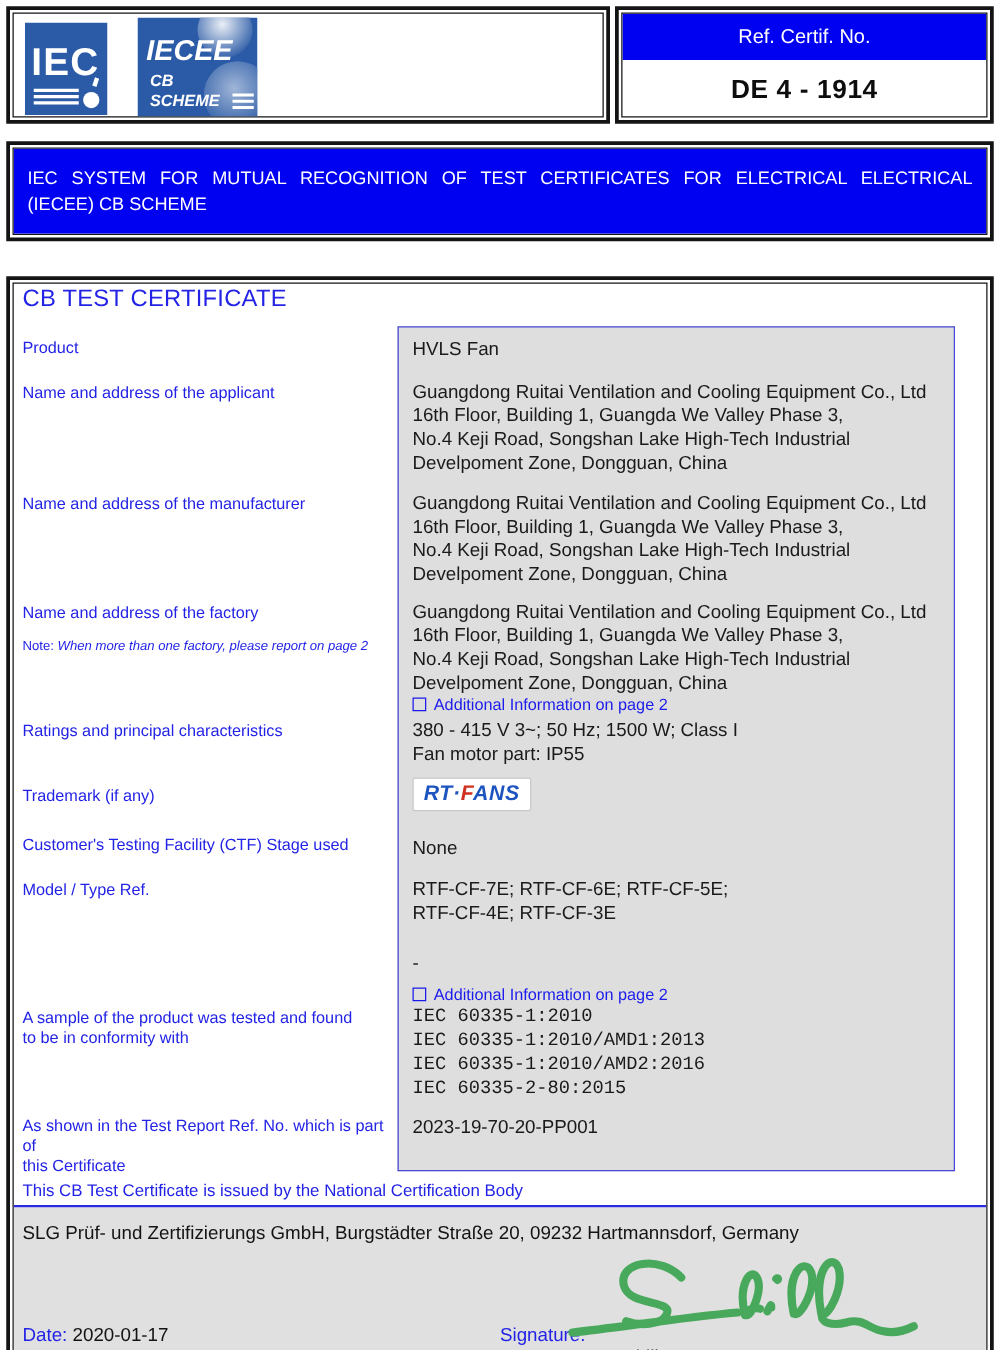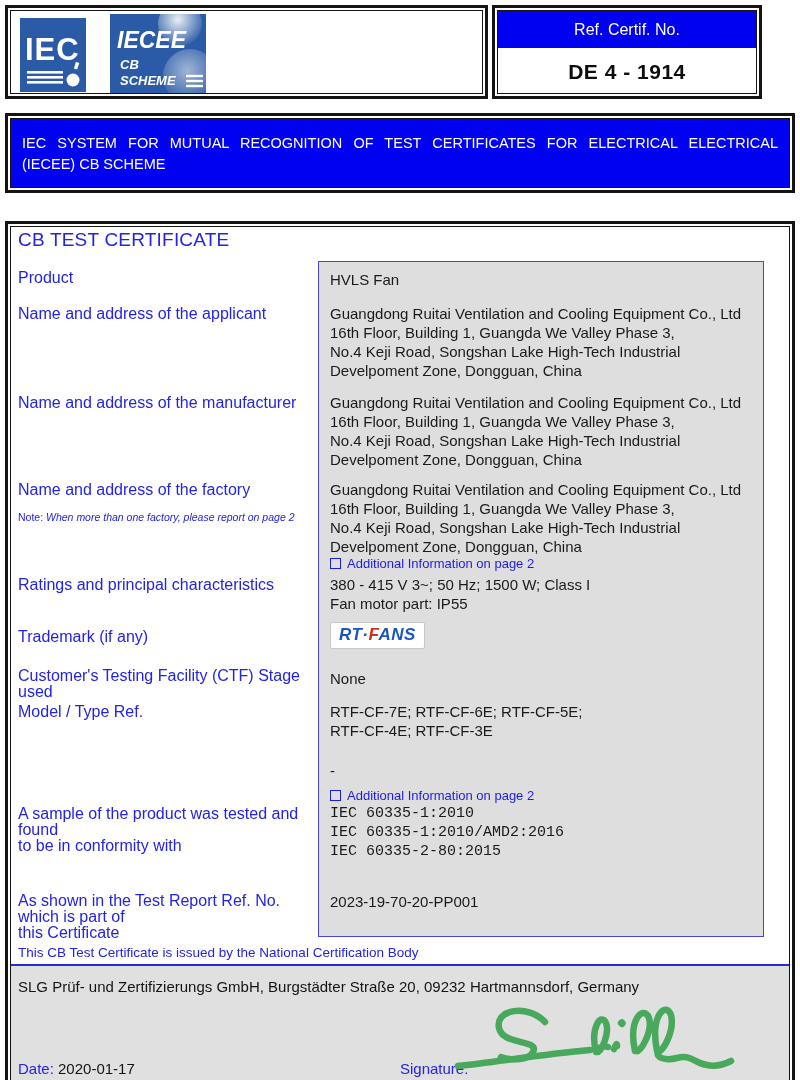--- a/index.html
+++ b/index.html
@@ -9,21 +9,21 @@
     font-family: "Liberation Sans", "DejaVu Sans", sans-serif;
     position: relative; overflow: hidden;
   }
   .page { position: absolute; left: 0; top: 0; width: 800px; height: 1080px; background: #fff; padding-left: 35px; }
 
   
   .framed { position: absolute; border: 3px solid #141414; padding: 2px; background: #fff; }
   .framed > .inner { position: relative; width: 100%; height: 100%; border: 1px solid #141414; background: #fff; overflow: hidden; }
 
   .blue-text { color: #2323e6; }
-  .label { position: absolute; font-size: 16px; color: #2323e6; line-height: 16px; width: 300px; }
+  .label { position: absolute; font-size: 13px; color: #2323e6; line-height: 16px; width: 300px; }
   .value { position: absolute; font-size: 15px; color: #1a1a1a; line-height: 19px; }
 
   
   .ref-head { background: #0101f2; color: #ffffff; text-align: center; font-size: 16px; height: 37px; line-height: 37px; }
   .ref-value { text-align: center; font-size: 21px; font-weight: bold; color: #0d0d0d; margin-top: 12px; letter-spacing: 0.5px; }
 
   
   .banner-inner { background: #0101f2; width: 100%; height: 100%; padding: 14px 11px; color: #ffffff; font-size: 14.5px; line-height: 21px; }
   .banner-line1 { text-align: justify; text-align-last: justify; }
 
@@ -81,21 +81,21 @@
         <text x="10" y="71" font-size="13" font-style="italic" font-weight="bold" fill="#ffffff" font-family="Liberation Sans, sans-serif">SCHEME</text>
         <g stroke="#ffffff" stroke-width="2.4">
           <line x1="76" y1="62" x2="93" y2="62"></line>
             <line x1="76" y1="67" x2="93" y2="67"></line>
             <line x1="76" y1="72" x2="93" y2="72"></line>
         </g>
       </svg>
     </div>
   </div>
 
-  <div class="framed" style="left:492px; top:5px; width:270px; height:94px;">
+  <div class="framed" style="left:492px; top:5px; width:303px; height:94px;">
     <div class="inner">
       <div class="ref-head">Ref. Certif. No.</div>
       <div class="ref-value">DE 4 - 1914</div>
     </div>
   </div>
 
   <div class="framed" style="left:5px; top:113px; width:790px; height:80px;">
     <div class="inner">
       <div class="banner-inner">
         <div class="banner-line1">IEC SYSTEM FOR MUTUAL RECOGNITION OF TEST CERTIFICATES FOR ELECTRICAL ELECTRICAL</div>
@@ -174,20 +174,21 @@
         <div>RTF-CF-4E; RTF-CF-3E</div>
       </div>
 
       <div class="value" style="left:319px; top:534px;">-</div>
       <div class="chkline" style="position:absolute; left:319px; top:561px;">
         <span class="chkbox"></span><span>Additional Information on page 2</span>
       </div>
 
       <div class="value" style="left:319px; top:577px;font-family:Liberation Mono, monospace;">
         <div>IEC 60335-1:2010</div>
+        <div>IEC 60335-1:2010/AMD1:2013</div>
         <div>IEC 60335-1:2010/AMD2:2016</div>
         <div>IEC 60335-2-80:2015</div>
       </div>
 
       <div class="value" style="left:319px; top:665px;">2023-19-70-20-PP001</div>
 
       <div class="issued">This CB Test Certificate is issued by the National Certification Body</div>
       <div class="footer-rule"></div>
       <div class="footer">
         <div class="body-line">SLG Prüf- und Zertifizierungs GmbH, Burgstädter Straße 20, 09232 Hartmannsdorf, Germany</div>

